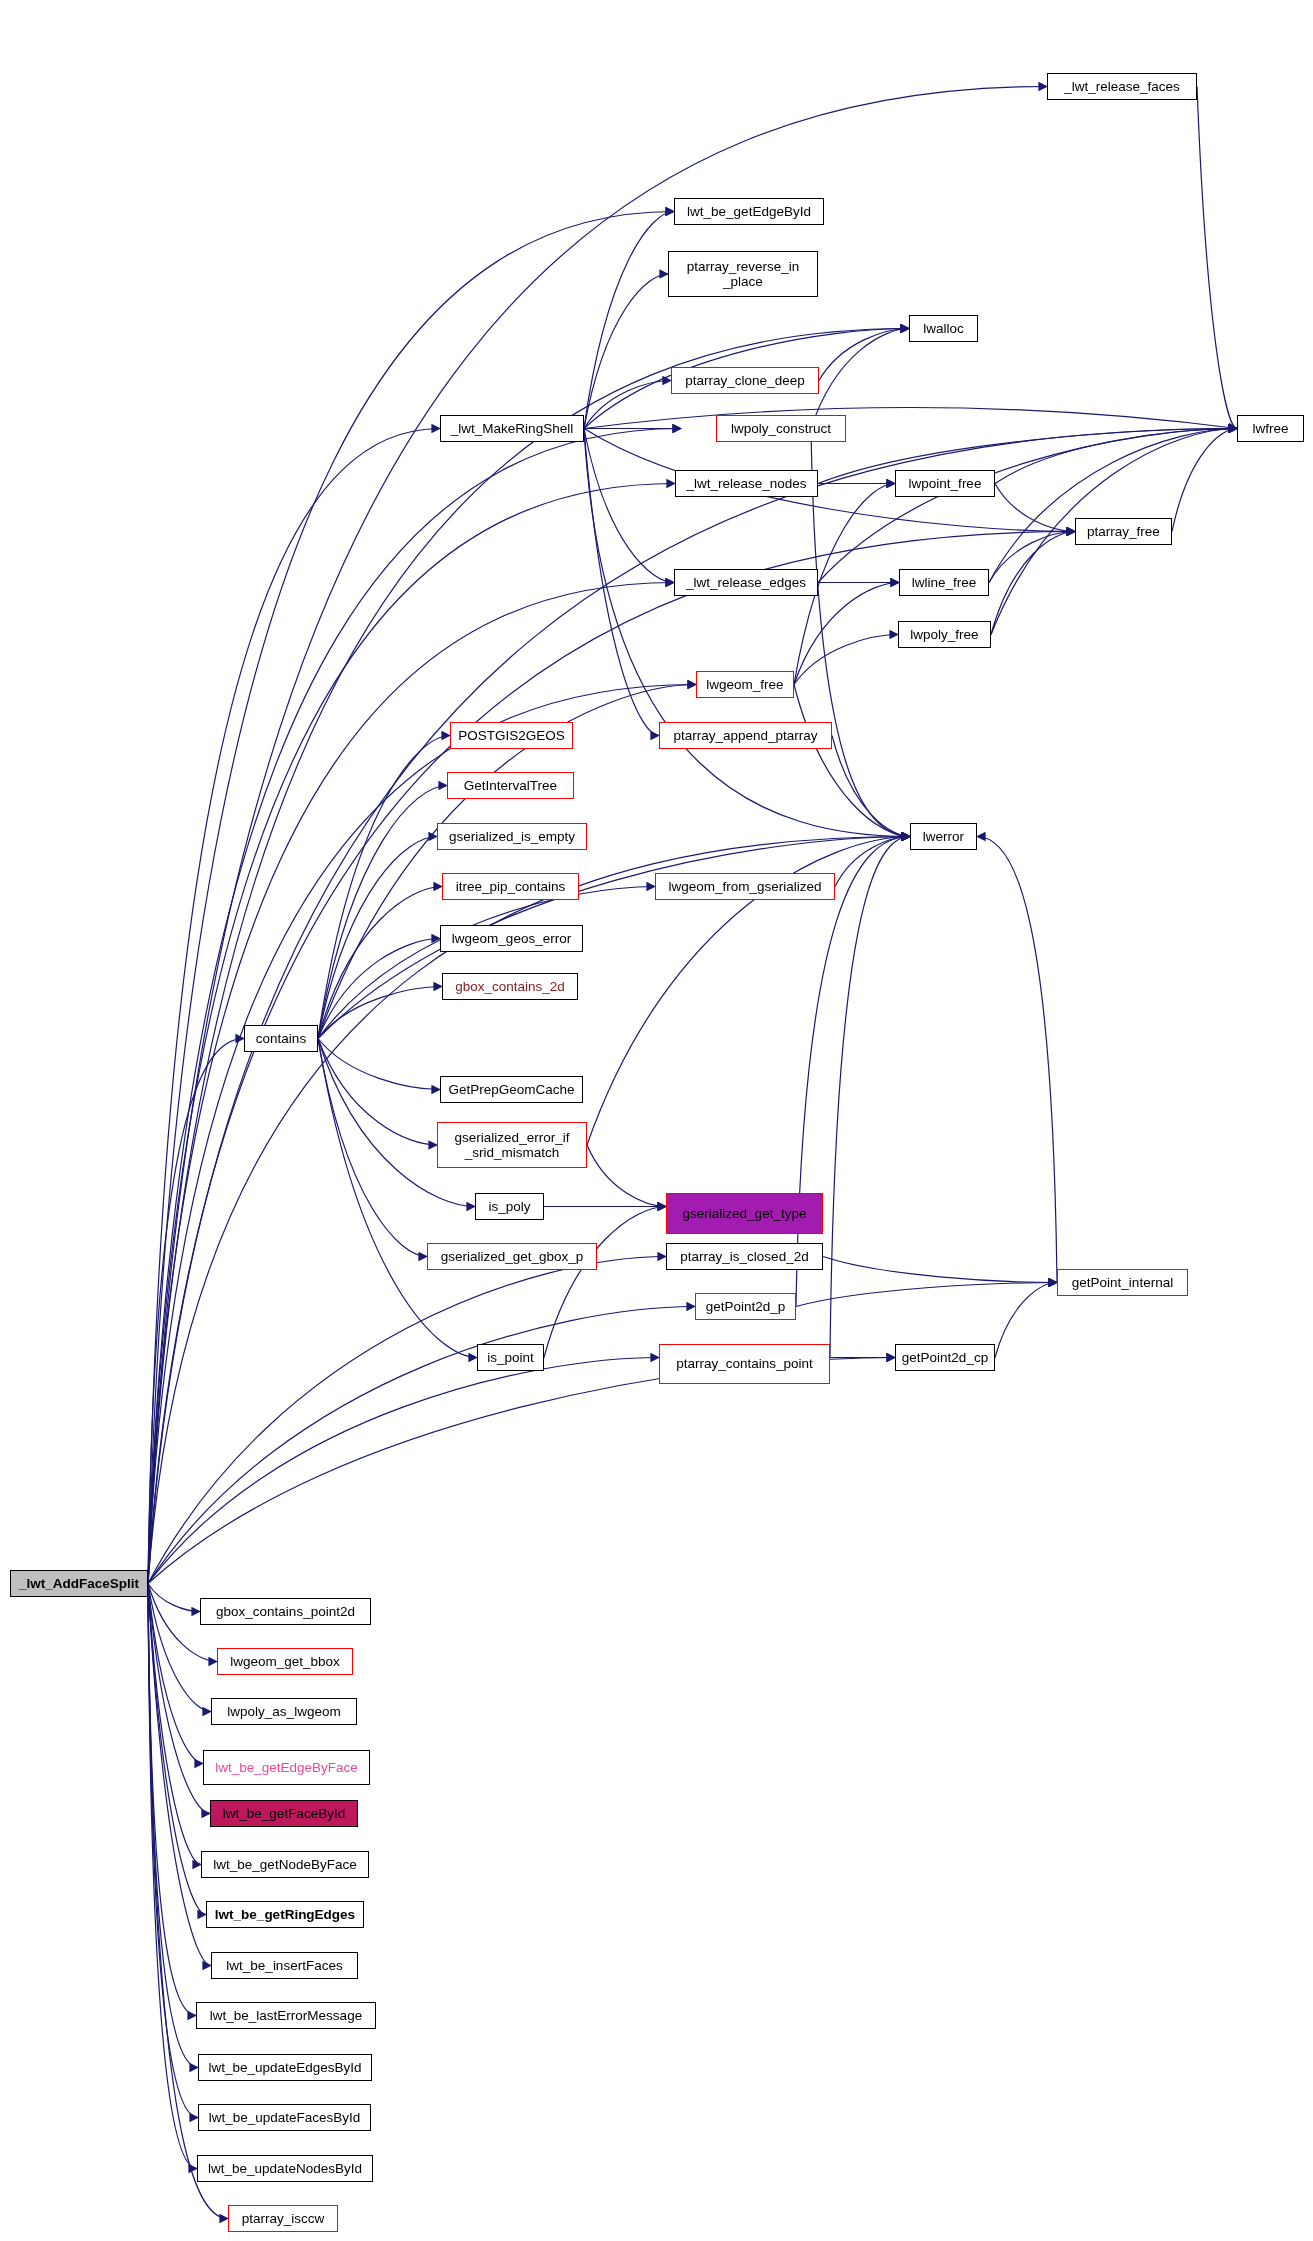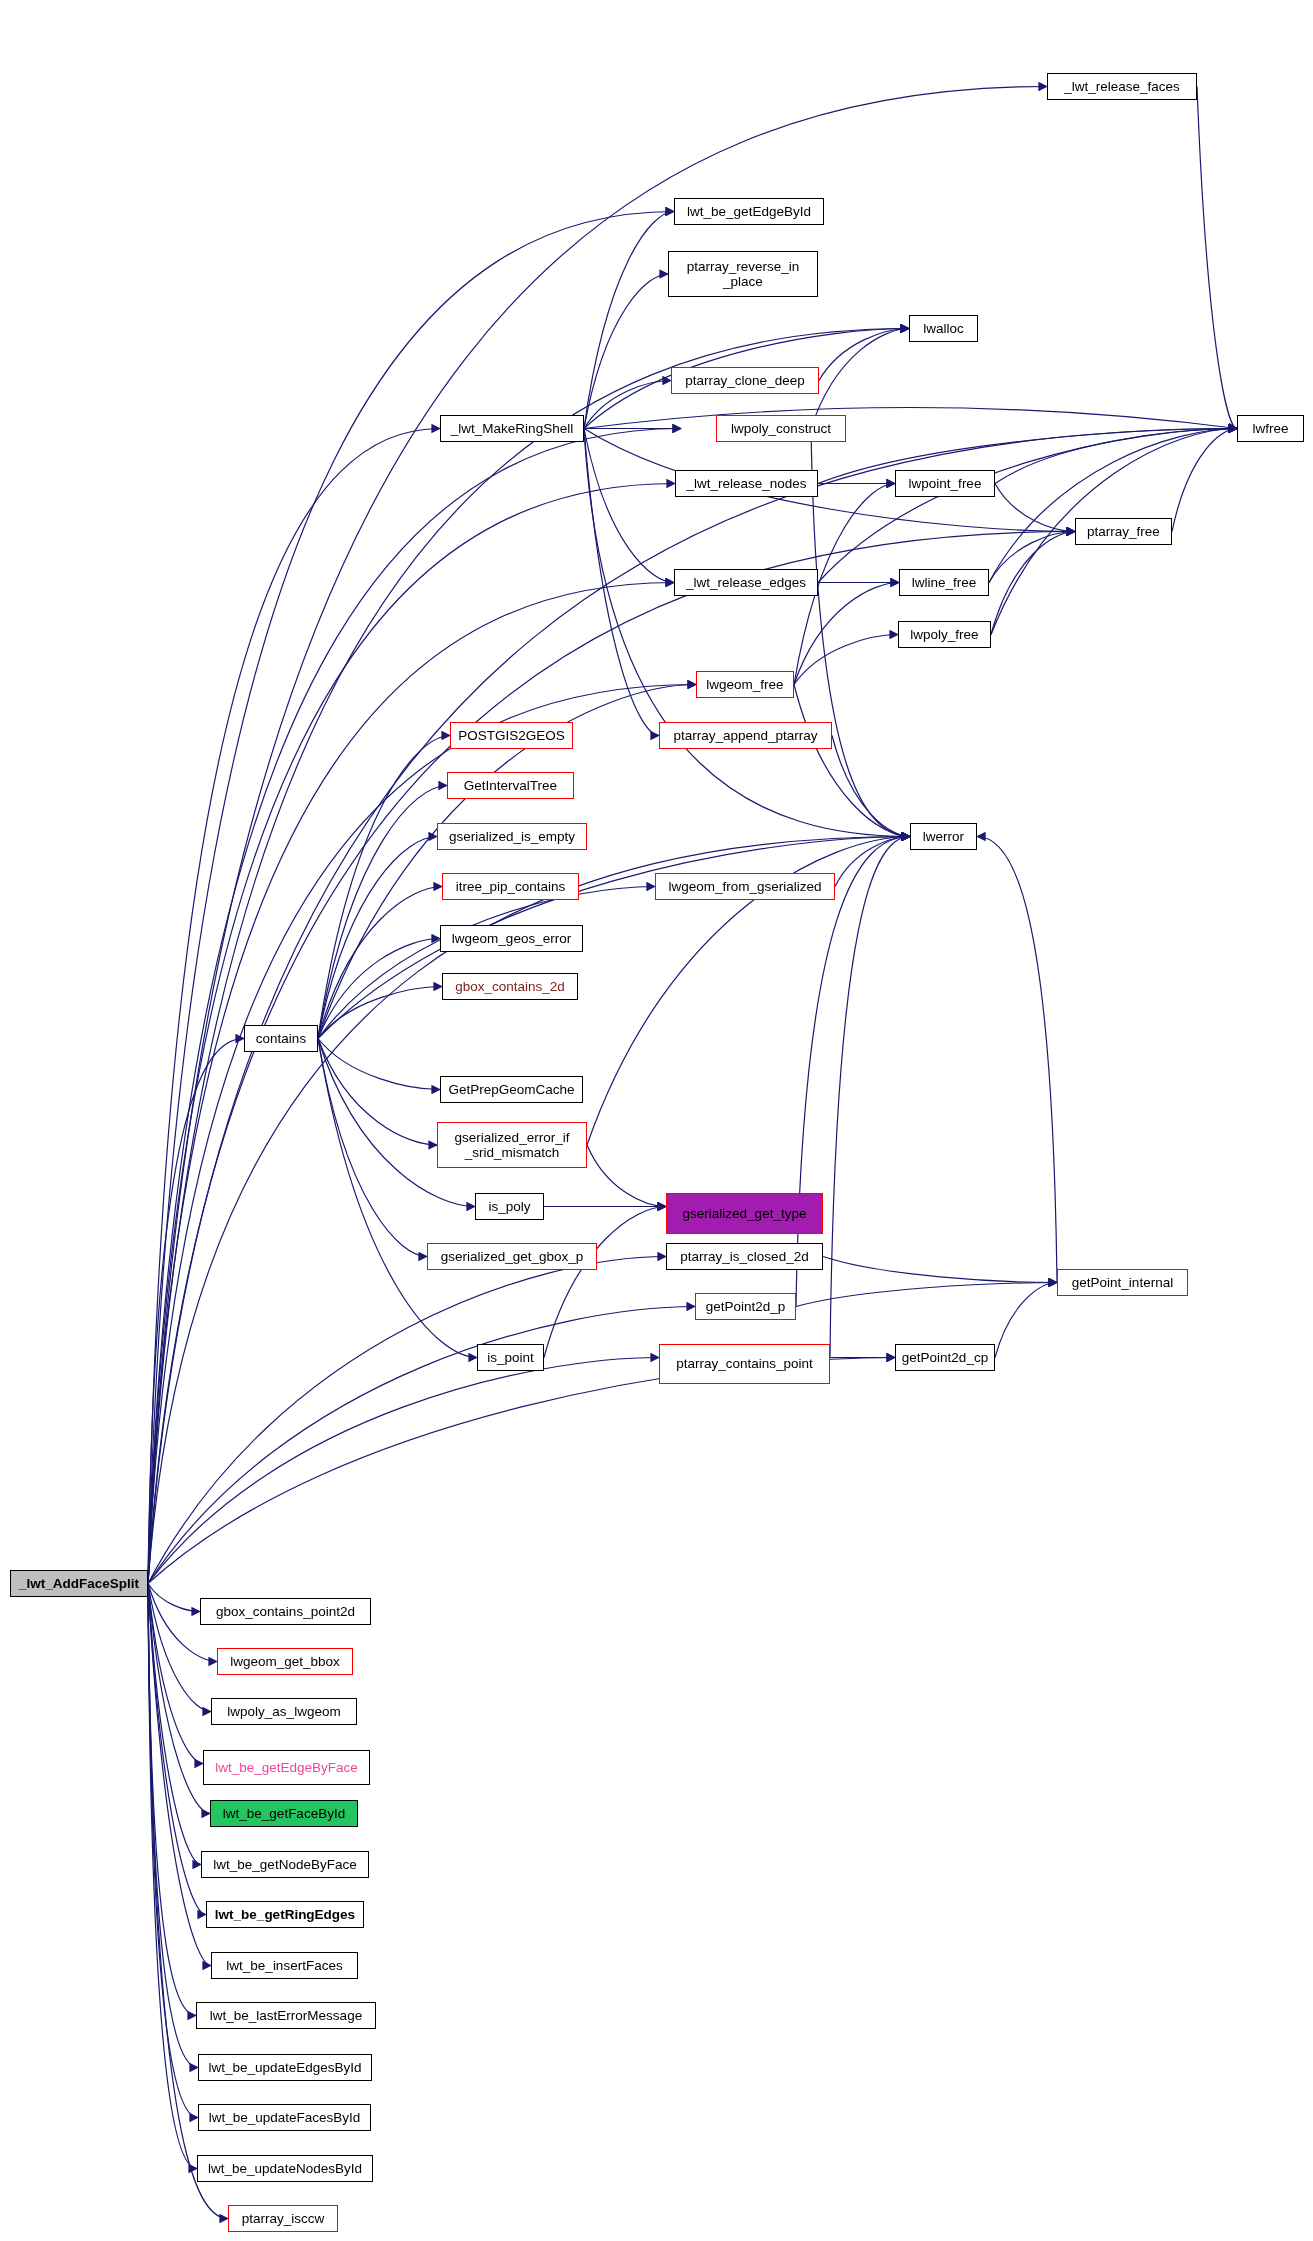--- a/index.html
+++ b/index.html
@@ -145,21 +145,21 @@
     <div class="node" style="left: 666px; top: 1243px; width: 157px; height: 27px; border-color: rgb(0, 0, 0); background: rgb(255, 255, 255); color: rgb(0, 0, 0);">ptarray_is_closed_2d</div>
     <div class="node" style="left: 1057px; top: 1269px; width: 131px; height: 27px; border-color: rgb(255, 0, 0); background: rgb(255, 255, 255); color: rgb(0, 0, 0);">getPoint_internal</div>
     <div class="node" style="left: 695px; top: 1293px; width: 101px; height: 27px; border-color: rgb(255, 0, 0); background: rgb(255, 255, 255); color: rgb(0, 0, 0);">getPoint2d_p</div>
     <div class="node" style="left: 477px; top: 1344px; width: 67px; height: 27px; border-color: rgb(0, 0, 0); background: rgb(255, 255, 255); color: rgb(0, 0, 0);">is_point</div>
     <div class="node" style="left: 659px; top: 1344px; width: 171px; height: 40px; border-color: rgb(255, 0, 0); background: rgb(255, 255, 255); color: rgb(0, 0, 0);">ptarray_contains_point</div>
     <div class="node" style="left: 895px; top: 1344px; width: 100px; height: 27px; border-color: rgb(0, 0, 0); background: rgb(255, 255, 255); color: rgb(0, 0, 0);">getPoint2d_cp</div>
     <div class="node" style="left: 200px; top: 1598px; width: 171px; height: 27px; border-color: rgb(0, 0, 0); background: rgb(255, 255, 255); color: rgb(0, 0, 0);">gbox_contains_point2d</div>
     <div class="node" style="left: 217px; top: 1648px; width: 136px; height: 27px; border-color: rgb(255, 0, 0); background: rgb(255, 255, 255); color: rgb(0, 0, 0);">lwgeom_get_bbox</div>
     <div class="node" style="left: 211px; top: 1698px; width: 146px; height: 27px; border-color: rgb(0, 0, 0); background: rgb(255, 255, 255); color: rgb(0, 0, 0);">lwpoly_as_lwgeom</div>
     <div class="node" style="left: 203px; top: 1750px; width: 167px; height: 35px; border-color: rgb(0, 0, 0); background: rgb(255, 255, 255); color: #ec4899;">lwt_be_getEdgeByFace</div>
-    <div class="node" style="left: 210px; top: 1800px; width: 148px; height: 27px; border-color: rgb(0, 0, 0); background: #22c55e; color: rgb(0, 0, 0);">lwt_be_getFaceById</div>
+    <div class="node" style="left: 210px; top: 1800px; width: 148px; height: 27px; border-color: rgb(0, 0, 0); background: #be185d; color: rgb(0, 0, 0);">lwt_be_getFaceById</div>
     <div class="node" style="left: 201px; top: 1851px; width: 168px; height: 27px; border-color: rgb(0, 0, 0); background: rgb(255, 255, 255); color: rgb(0, 0, 0);">lwt_be_getNodeByFace</div>
     <div class="node" style="left: 206px; top: 1901px; width: 158px; height: 27px; border-color: rgb(0, 0, 0); background: rgb(255, 255, 255); color: rgb(0, 0, 0); font-weight: bold;">lwt_be_getRingEdges</div>
     <div class="node" style="left: 211px; top: 1952px; width: 147px; height: 27px; border-color: rgb(0, 0, 0); background: rgb(255, 255, 255); color: rgb(0, 0, 0);">lwt_be_insertFaces</div>
     <div class="node" style="left: 196px; top: 2002px; width: 180px; height: 27px; border-color: rgb(0, 0, 0); background: rgb(255, 255, 255); color: rgb(0, 0, 0);">lwt_be_lastErrorMessage</div>
     <div class="node" style="left: 198px; top: 2054px; width: 174px; height: 27px; border-color: rgb(0, 0, 0); background: rgb(255, 255, 255); color: rgb(0, 0, 0);">lwt_be_updateEdgesById</div>
     <div class="node" style="left: 198px; top: 2104px; width: 173px; height: 27px; border-color: rgb(0, 0, 0); background: rgb(255, 255, 255); color: rgb(0, 0, 0);">lwt_be_updateFacesById</div>
     <div class="node" style="left: 197px; top: 2155px; width: 176px; height: 27px; border-color: rgb(0, 0, 0); background: rgb(255, 255, 255); color: rgb(0, 0, 0);">lwt_be_updateNodesById</div>
     <div class="node" style="left: 228px; top: 2205px; width: 110px; height: 27px; border-color: rgb(255, 0, 0); background: rgb(255, 255, 255); color: rgb(0, 0, 0);">ptarray_isccw</div>
   </div>
 

